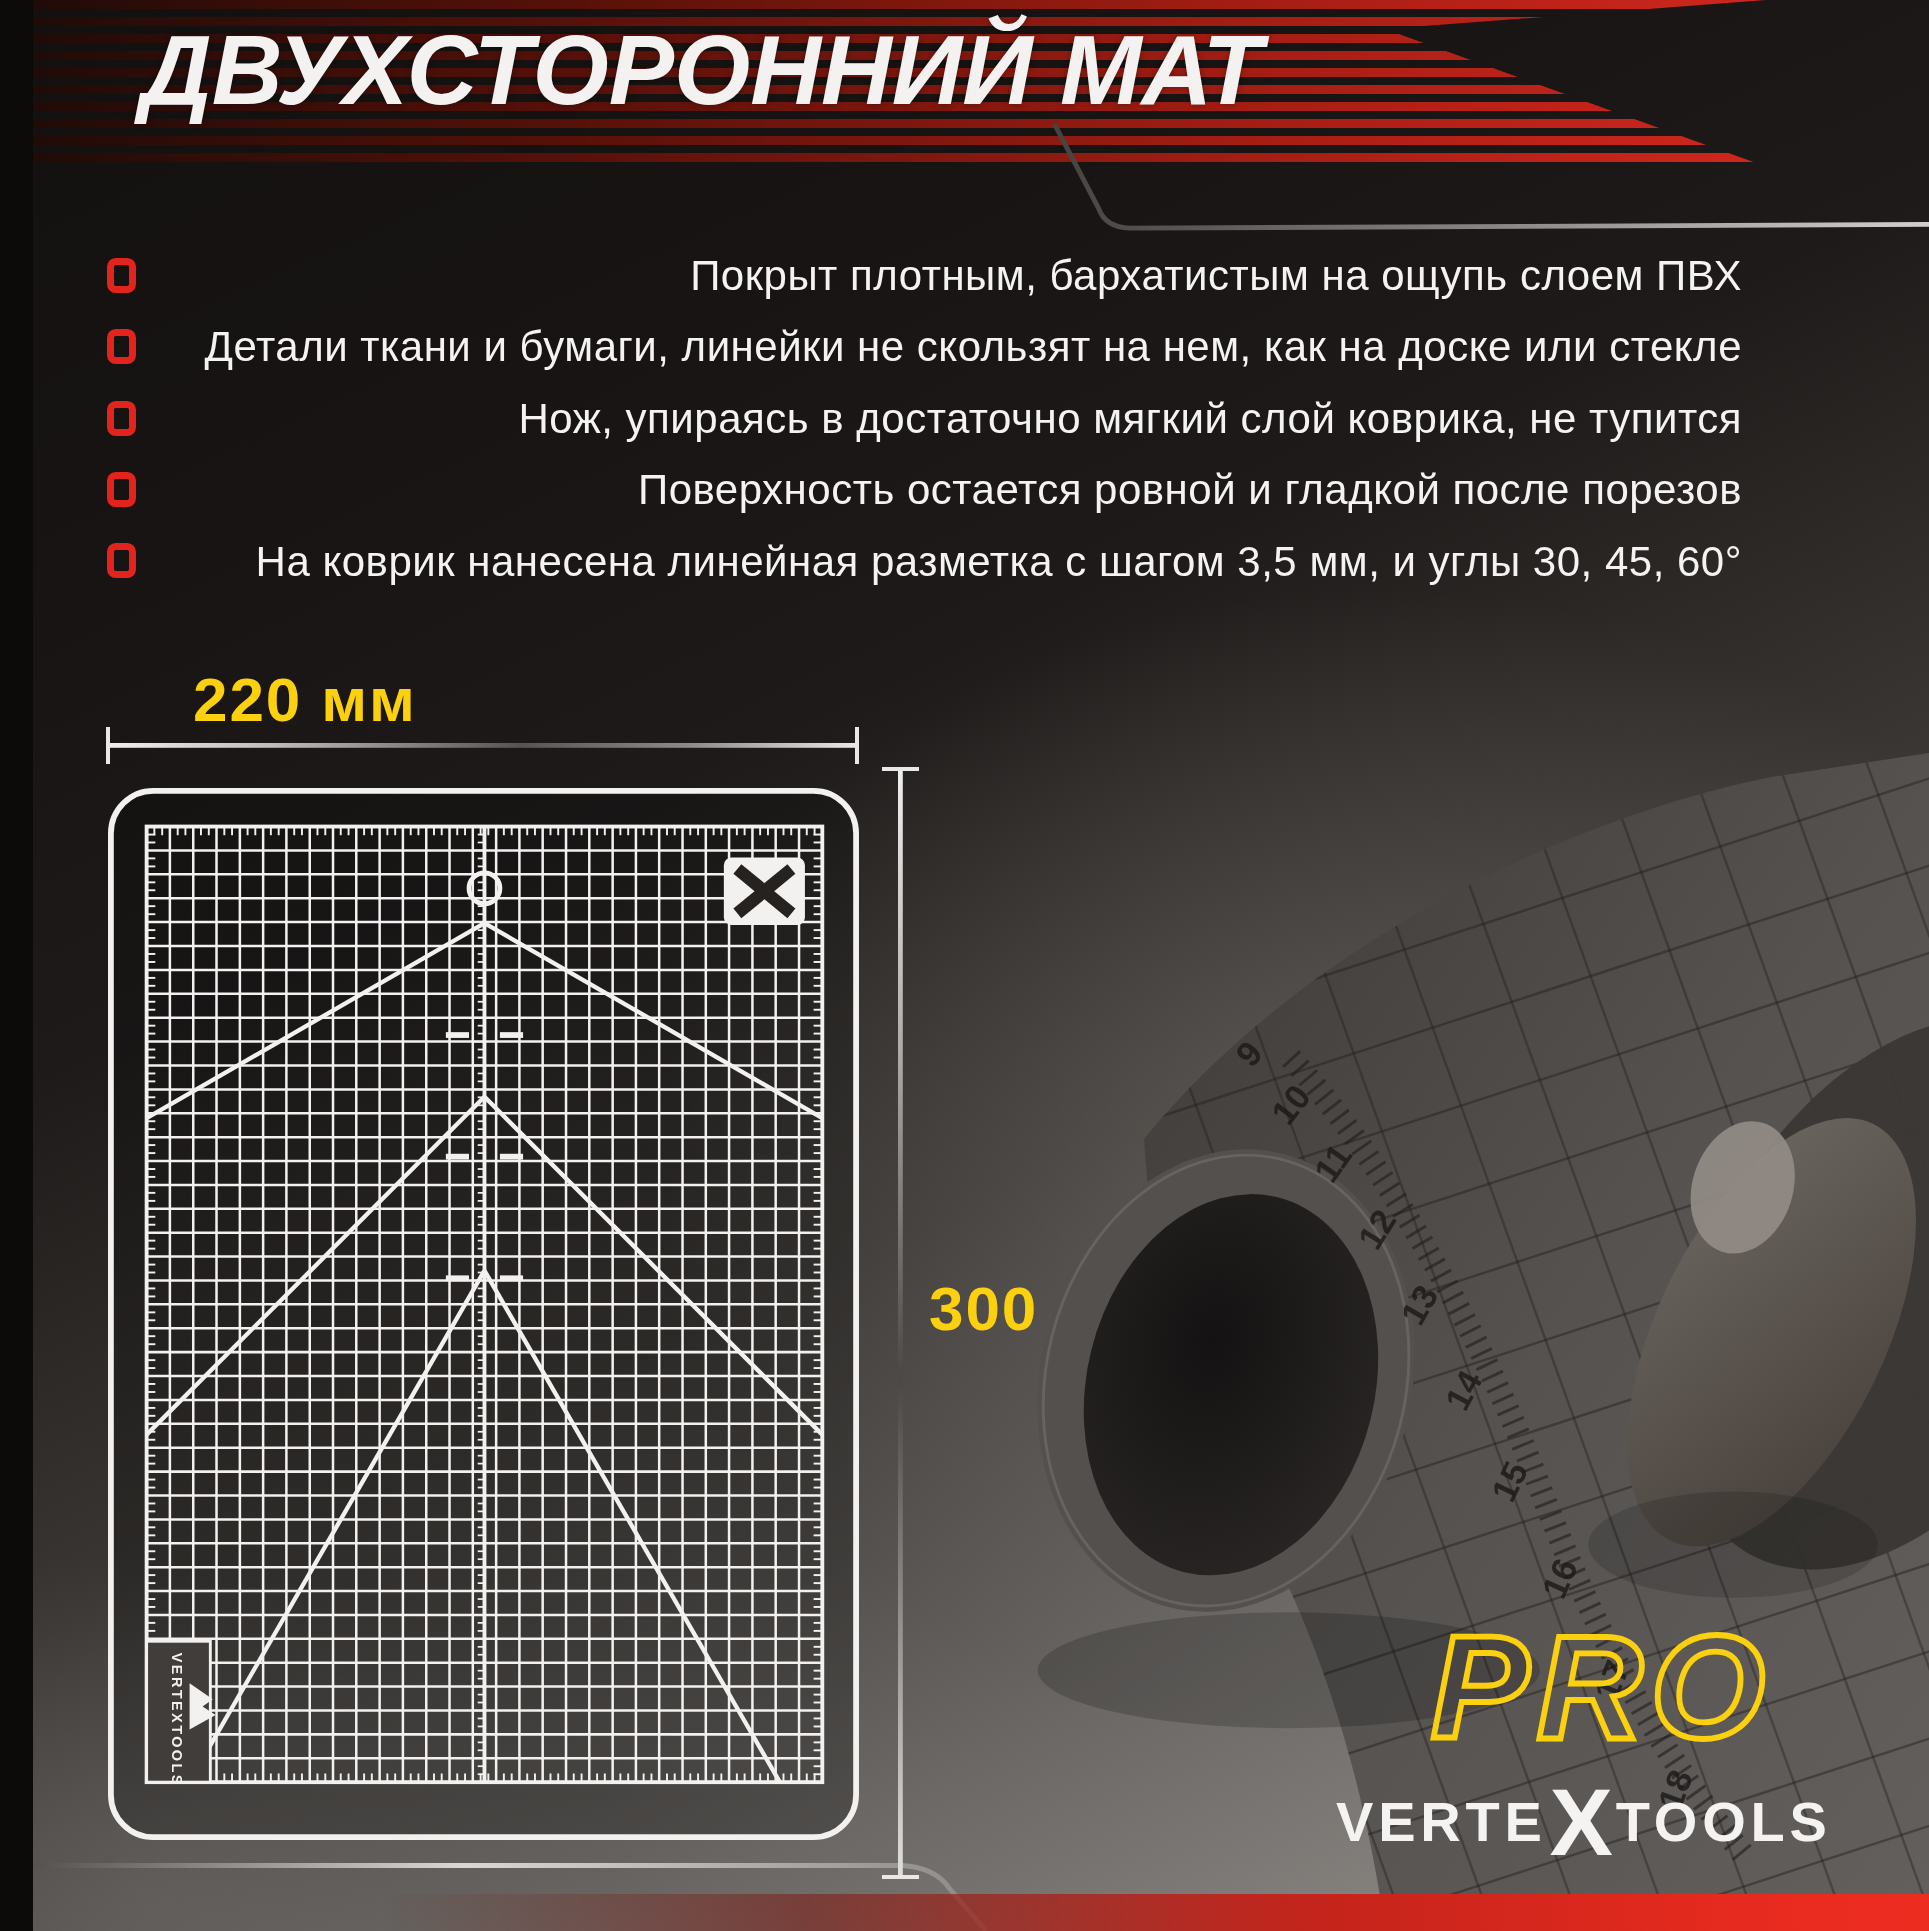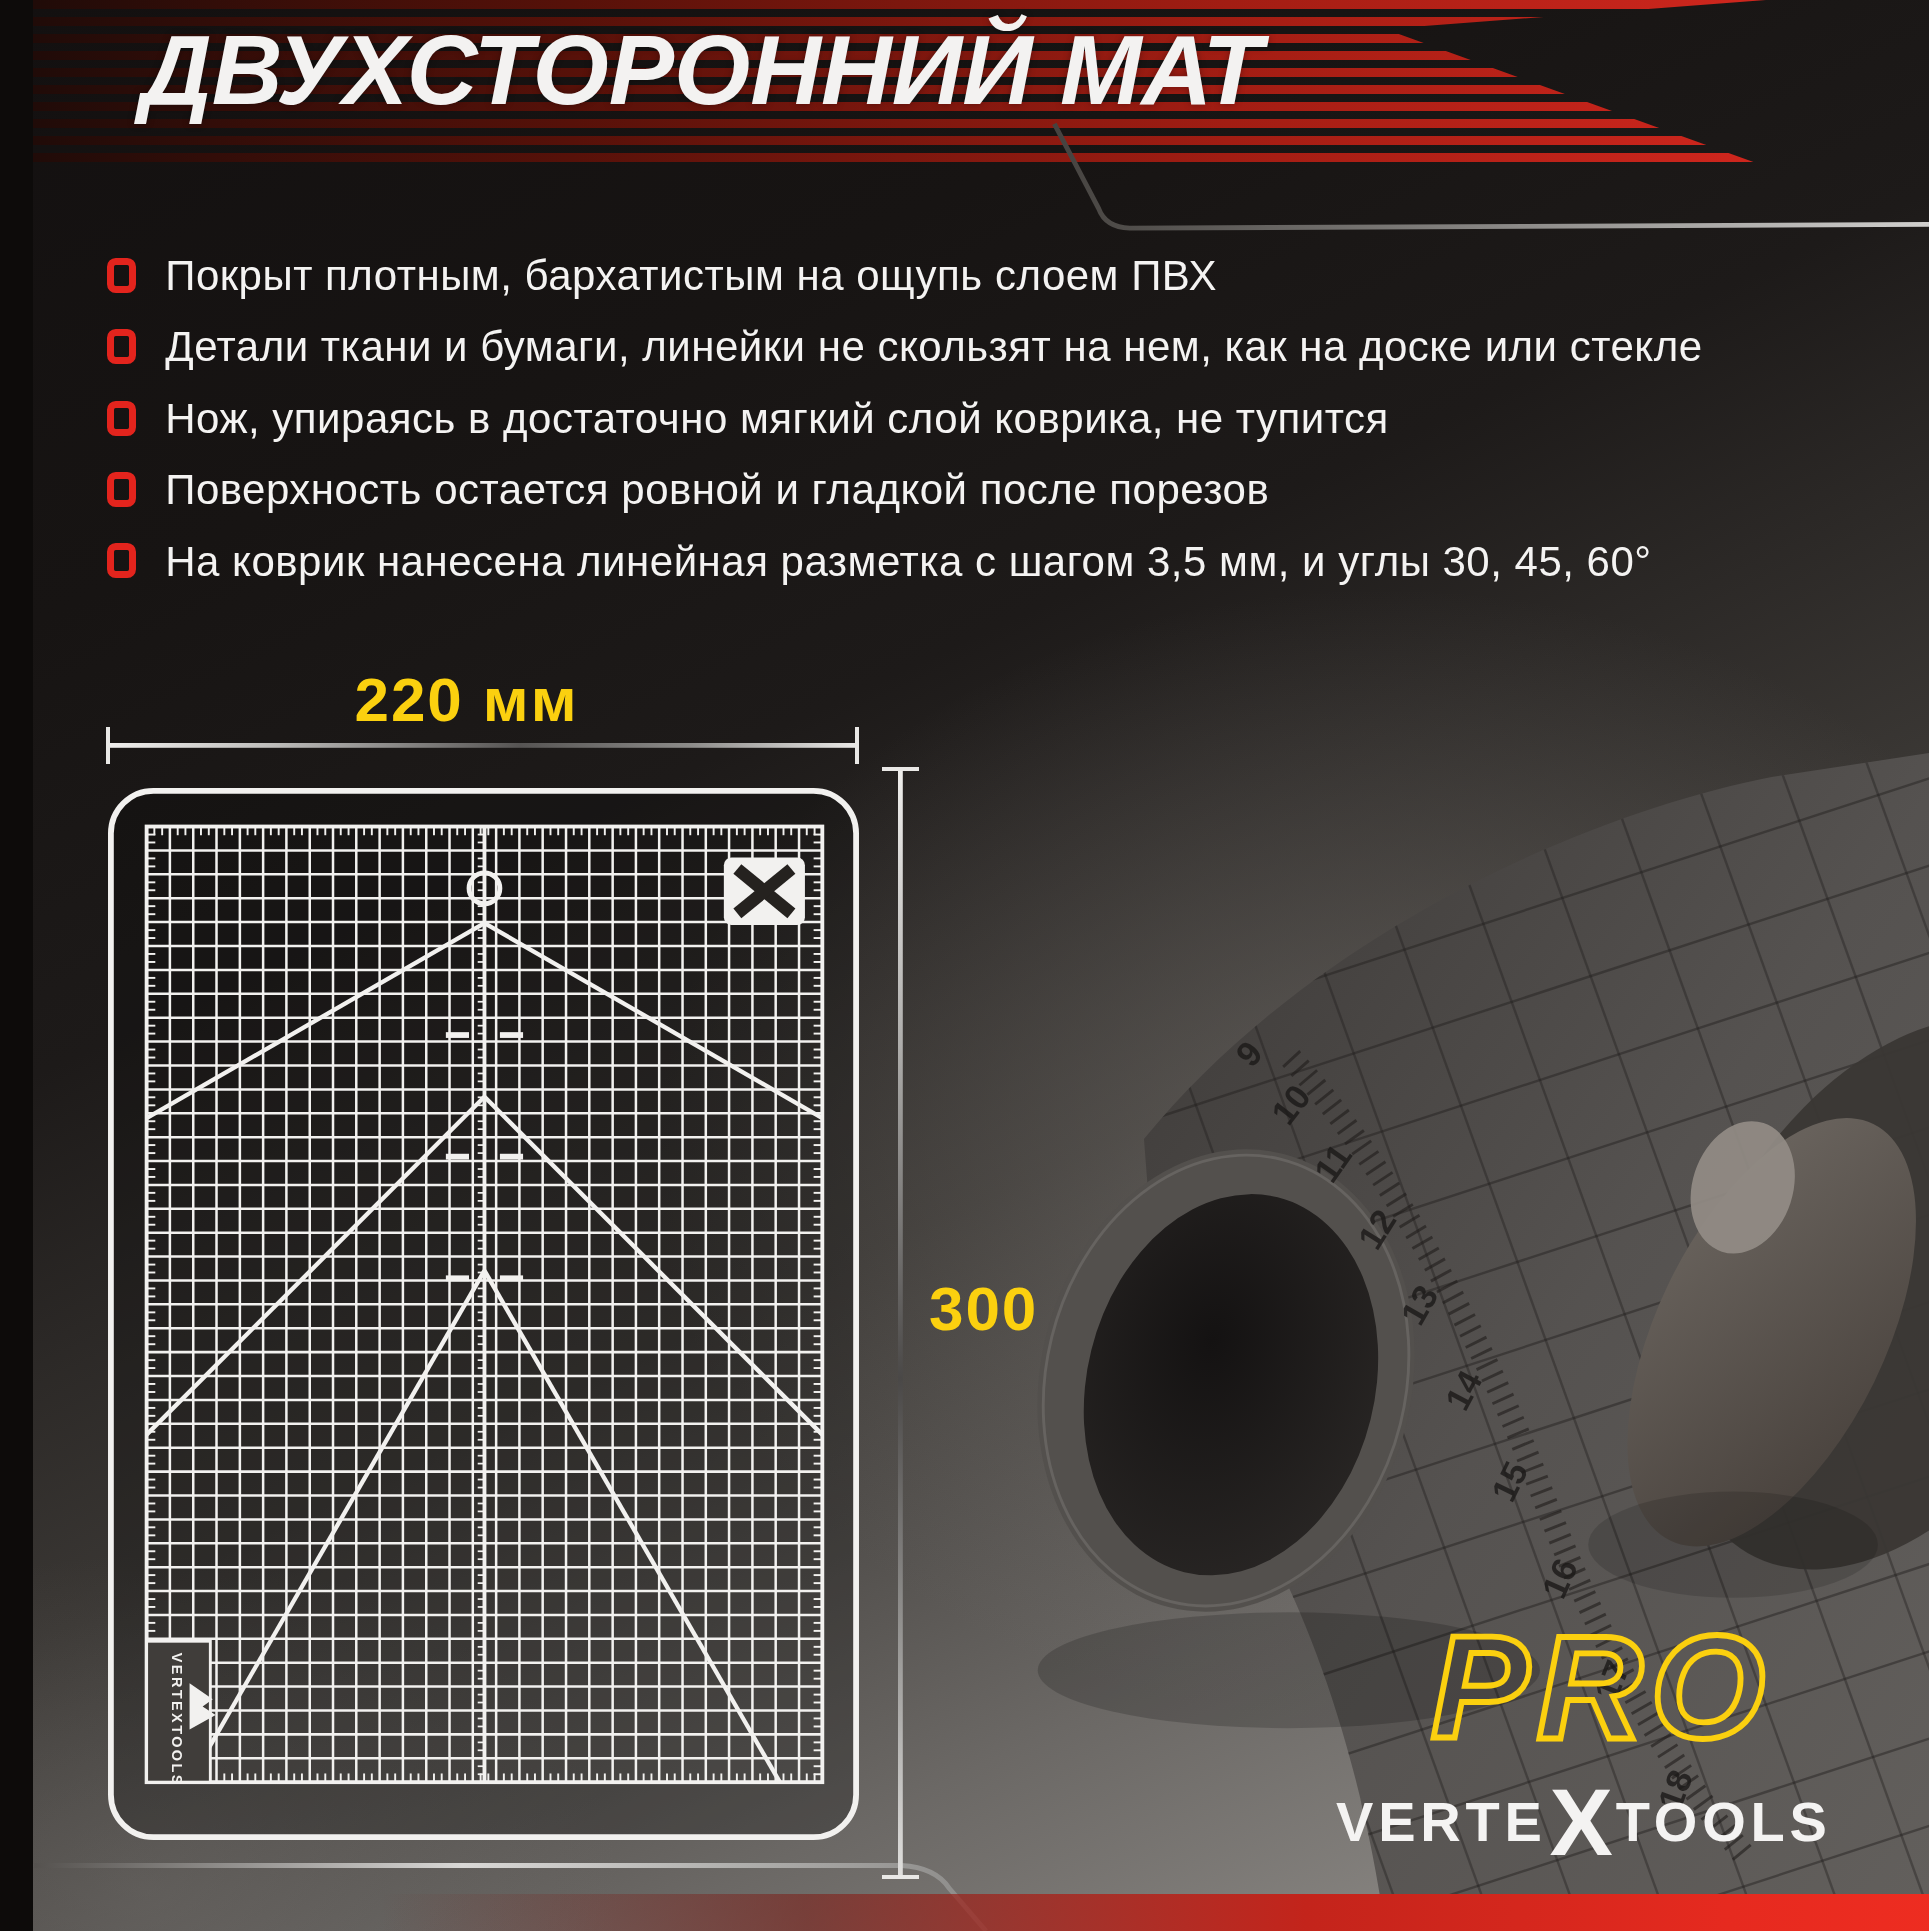--- a/index.html
+++ b/index.html
@@ -14,28 +14,28 @@
      background:linear-gradient(90deg,#200b08 0%,#571109 28%,#a21d13 62%,#cd261d 88%,#d92a20 100%);
      -webkit-mask-image:repeating-linear-gradient(180deg,#000 0 9.2px,transparent 9.2px 17px);
      mask-image:repeating-linear-gradient(180deg,#000 0 9.2px,transparent 9.2px 17px);
      clip-path:polygon(0 0,1733px 0,1352px 29px,1726px 164px,0 164px);}
   .title{position:absolute;left:108px;top:21px;font-size:98px;line-height:1;font-weight:800;
      font-style:italic;letter-spacing:0px;color:#f3f2f1;white-space:nowrap;
      text-shadow:0 0 7.7px rgba(0,0,0,.35);}
   .accent-line{position:absolute;pointer-events:none;}
   
   .features{position:absolute;left:68px;top:251px;width:1641px;}
-  .feature-row{display:flex;align-items:flex-start;margin-bottom:21px;}
+  .feature-row{display:flex;align-items:flex-start;margin-bottom:21px;justify-content:space-between;}
   .bullet{flex:0 0 auto;width:15.4px;height:21px;border:7.7px solid #e3241d;border-radius:8.7px;
      margin:6.8px 29px 0 5.8px;}
   .feature-text{font-size:42px;line-height:1.2;color:#f4f3f2;letter-spacing:0.5px;}
   
   .dim-label{position:absolute;font-size:62px;font-weight:800;color:#fbd00f;letter-spacing:1.9px;
      white-space:nowrap;}
-  #label-width{left:144px;top:664px;width:579px;text-align:center;}
+  #label-width{left:160px;top:664px;width:579px;}
   #label-height{left:896px;top:1273px;}
   .dim-h{position:absolute;left:73px;top:727px;width:753px;height:37px;
      border-left:4.8px solid #e9e8e6;border-right:4.8px solid #e9e8e6;box-sizing:border-box;
      background:linear-gradient(90deg,#efeeec 0%,#bdbcba 22%,#565453 55%,#8d8c8a 78%,#e9e8e6 100%) no-repeat center/100% 4.8px;}
   .dim-v{position:absolute;left:849px;top:767px;width:37px;height:1112px;
      border-top:4.8px solid #e9e8e6;border-bottom:4.8px solid #e9e8e6;box-sizing:border-box;
      background:linear-gradient(180deg,#efeeec 0%,#aeadab 25%,#4a4847 55%,#9b9a98 80%,#e0dfdd 100%) no-repeat center/4.8px 100%;}
   #mat-svg{position:absolute;left:73px;top:786px;}
   
   #photo-svg{position:absolute;left:966px;top:521px;}

